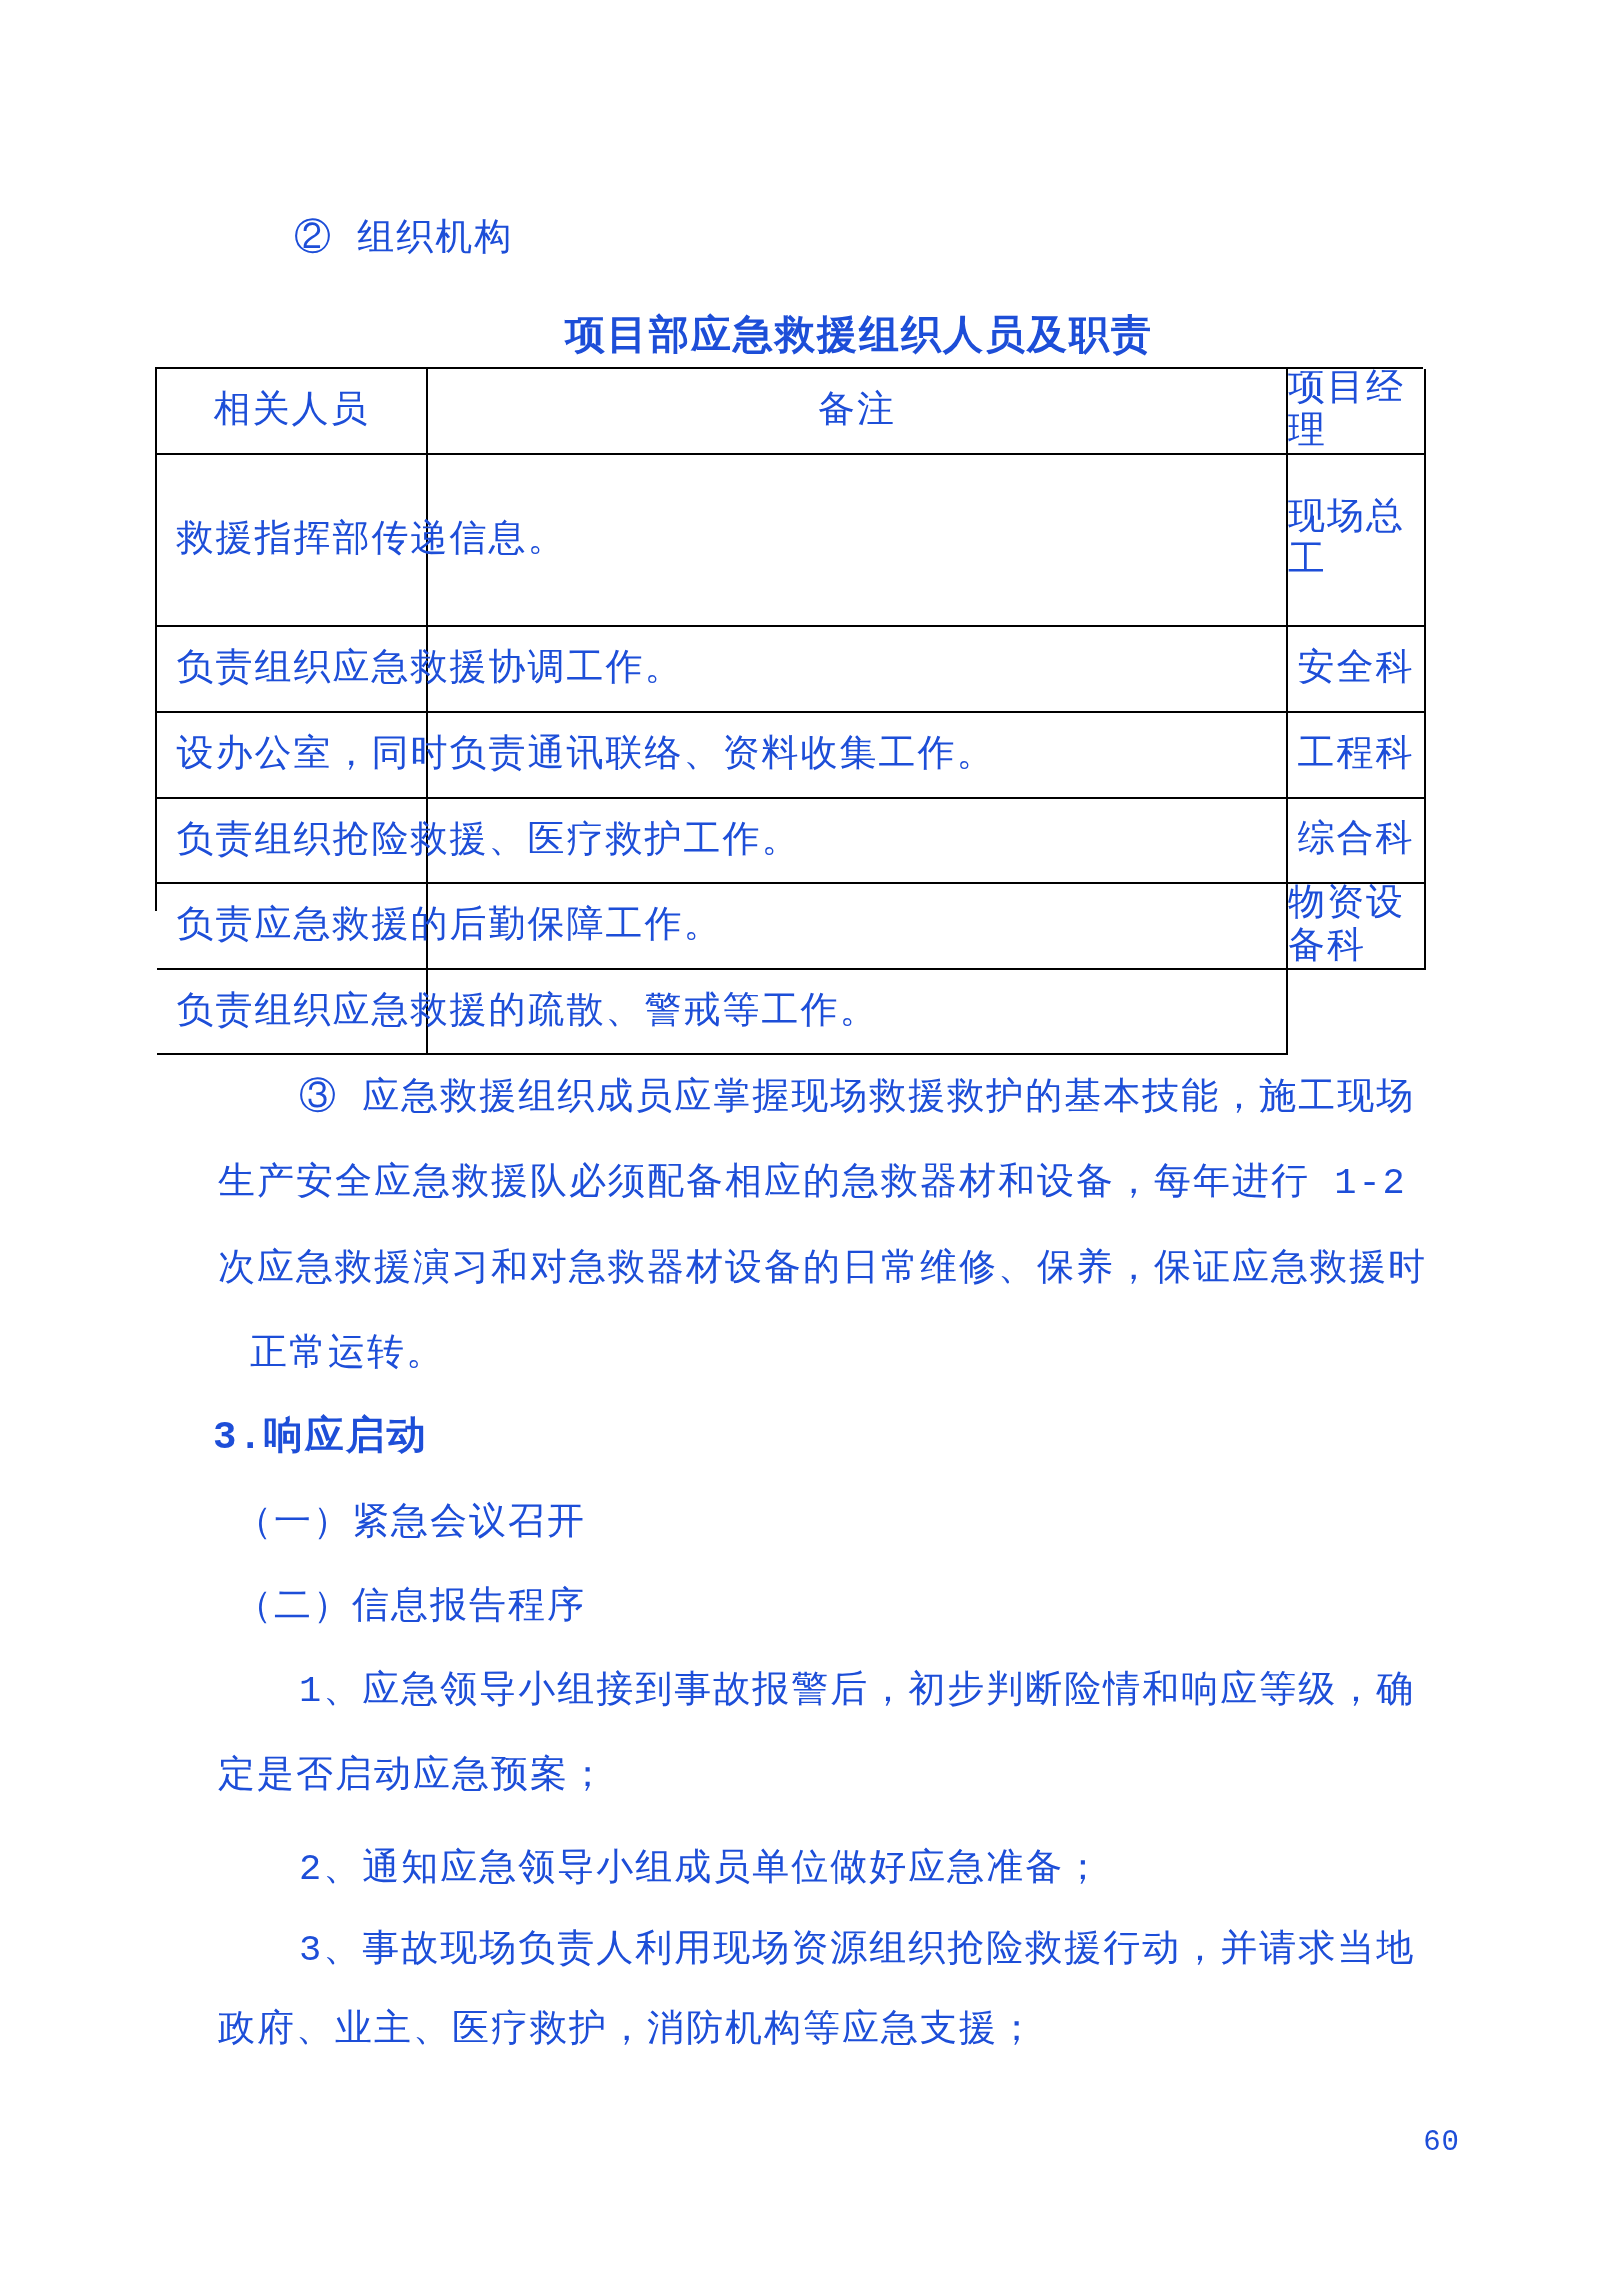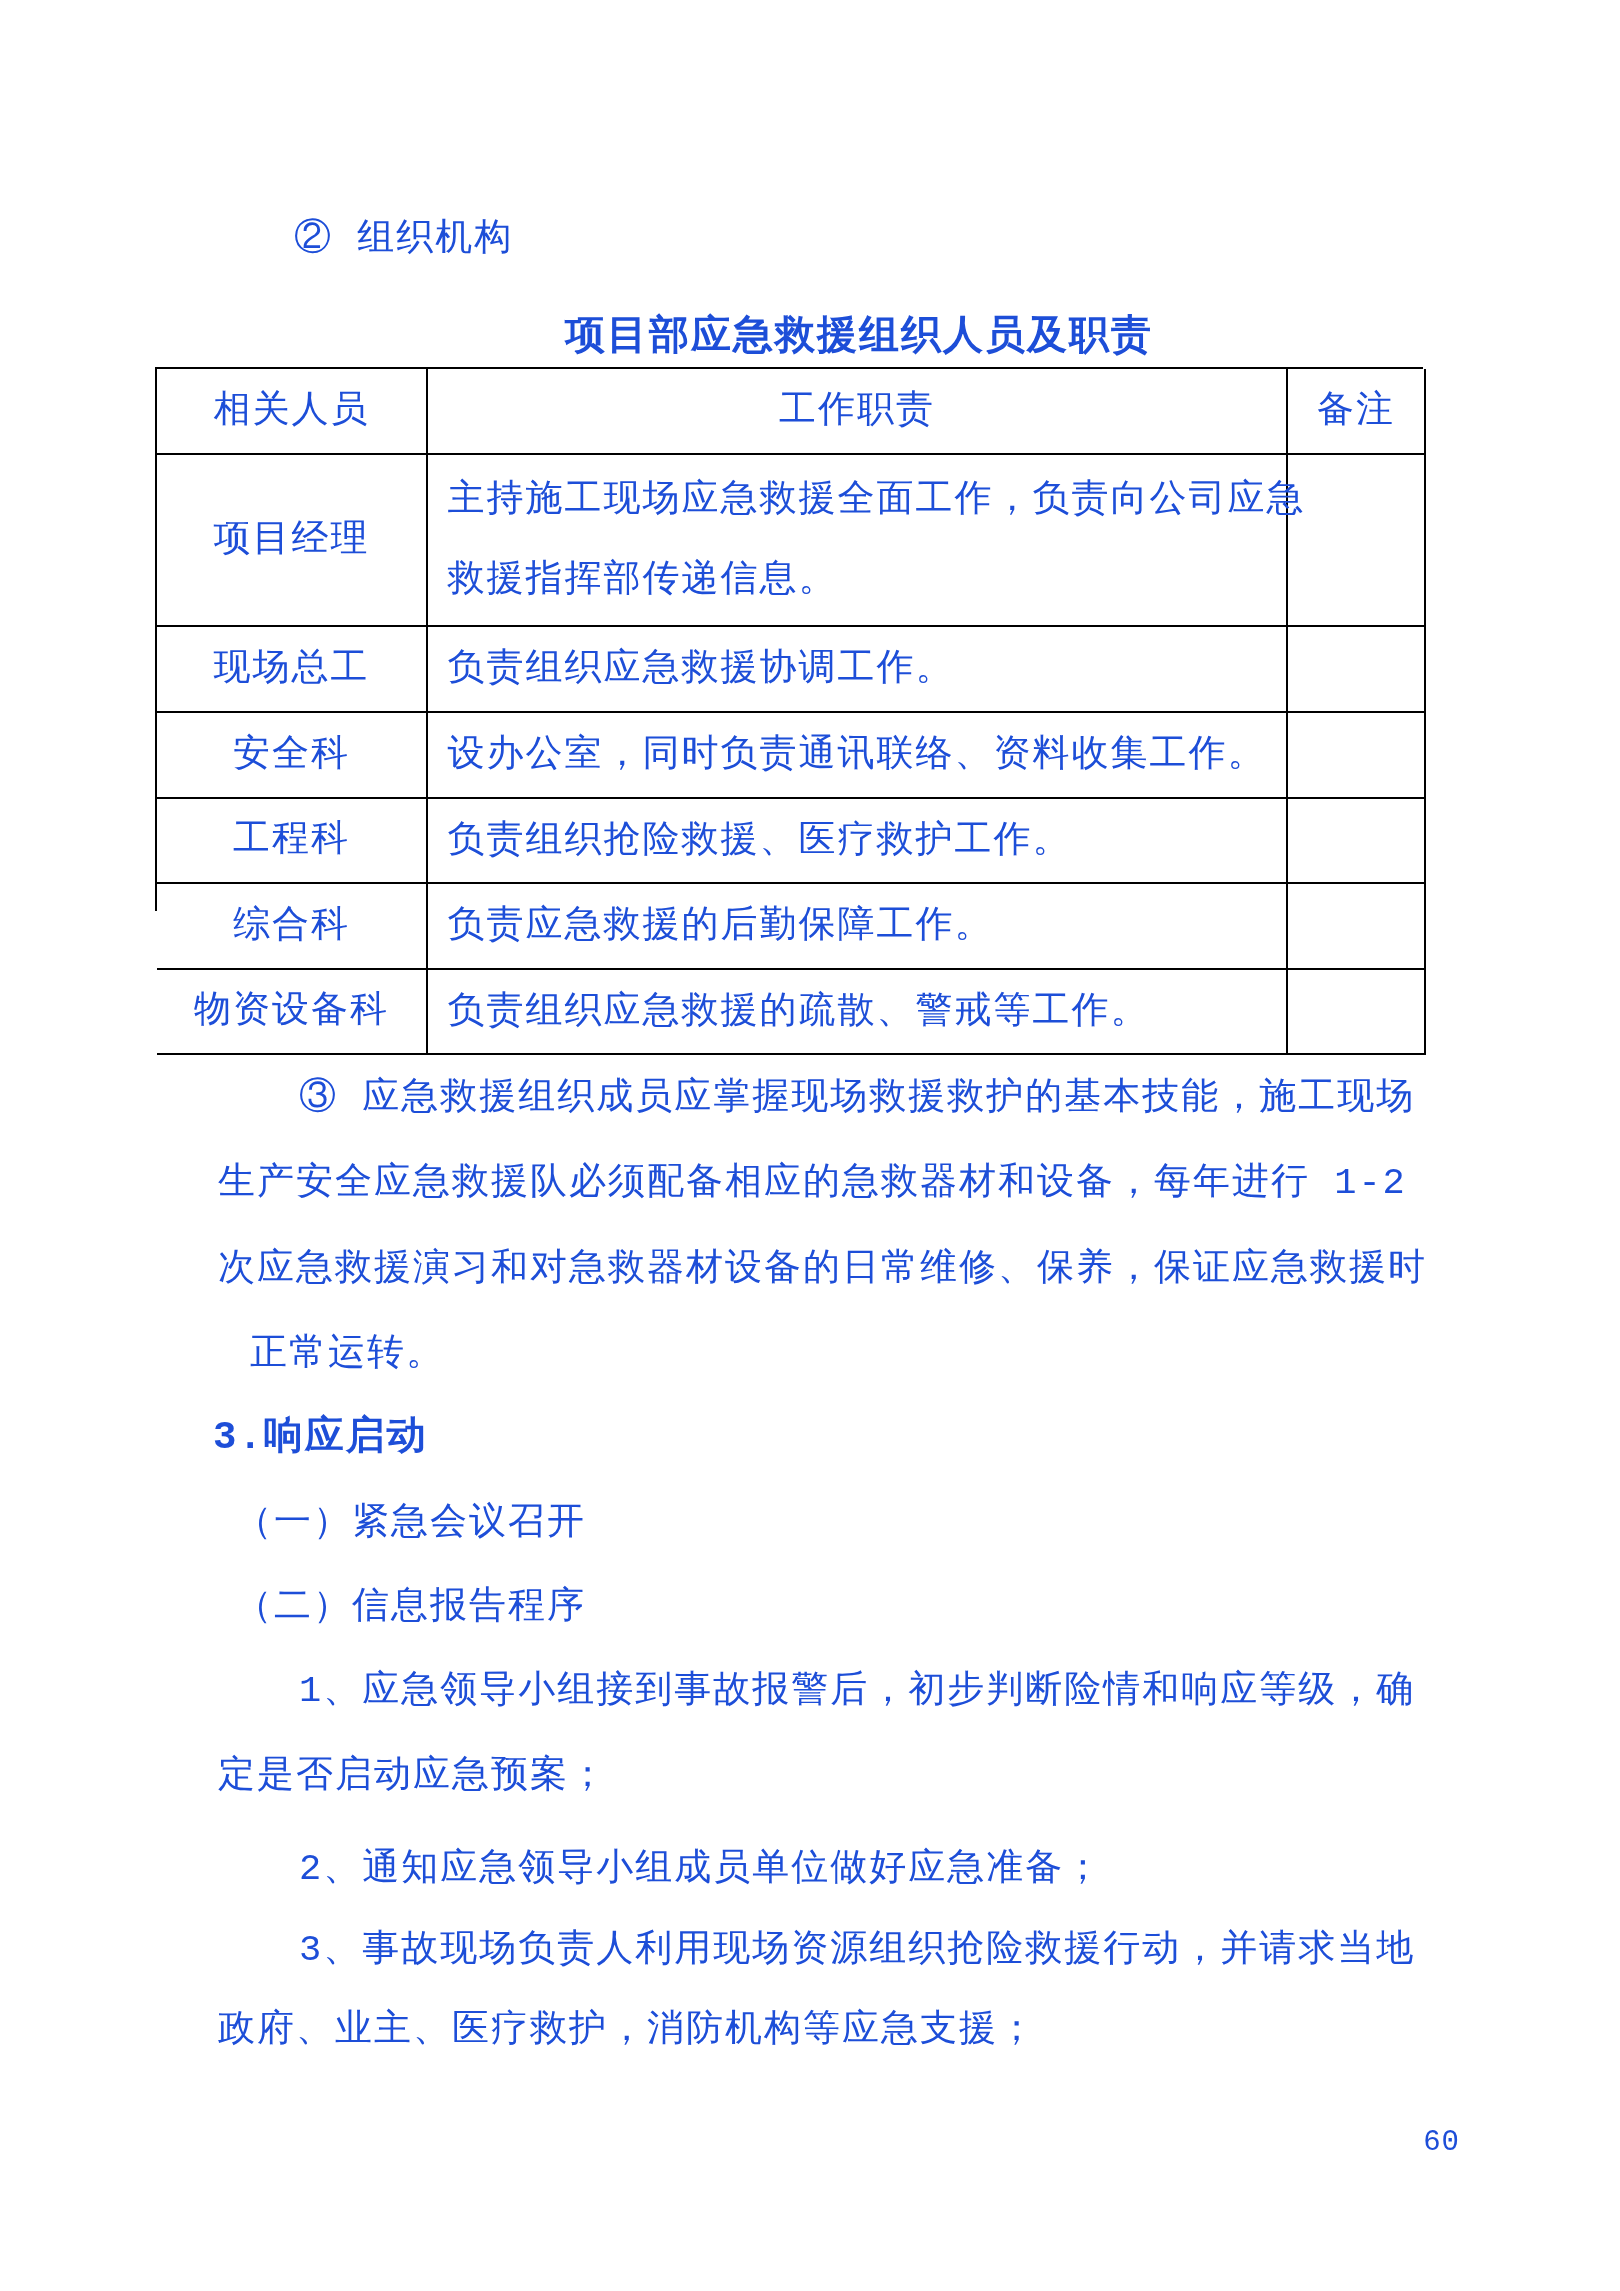--- a/index.html
+++ b/index.html
@@ -72,26 +72,24 @@
 
 <div class="page">
 
   <div class="line" style="left:294px;top:220px;">② 组织机构</div>
 
   <div class="doc-title">项目部应急救援组织人员及职责</div>
 
   <div class="tbl">
 
     <div class="cell">相关人员</div>
-    <div class="cell">工作职责</div>
     <div class="cell">备注</div>
 
     <div class="cell">项目经理</div>
     <div class="cell duty">
-      <div>主持施工现场应急救援全面工作，负责向公司应急</div>
       <div>救援指挥部传递信息。</div>
     </div>
     <div class="cell"></div>
 
     <div class="cell">现场总工</div>
     <div class="cell duty">
       <div>负责组织应急救援协调工作。</div>
     </div>
     <div class="cell"></div>
 

